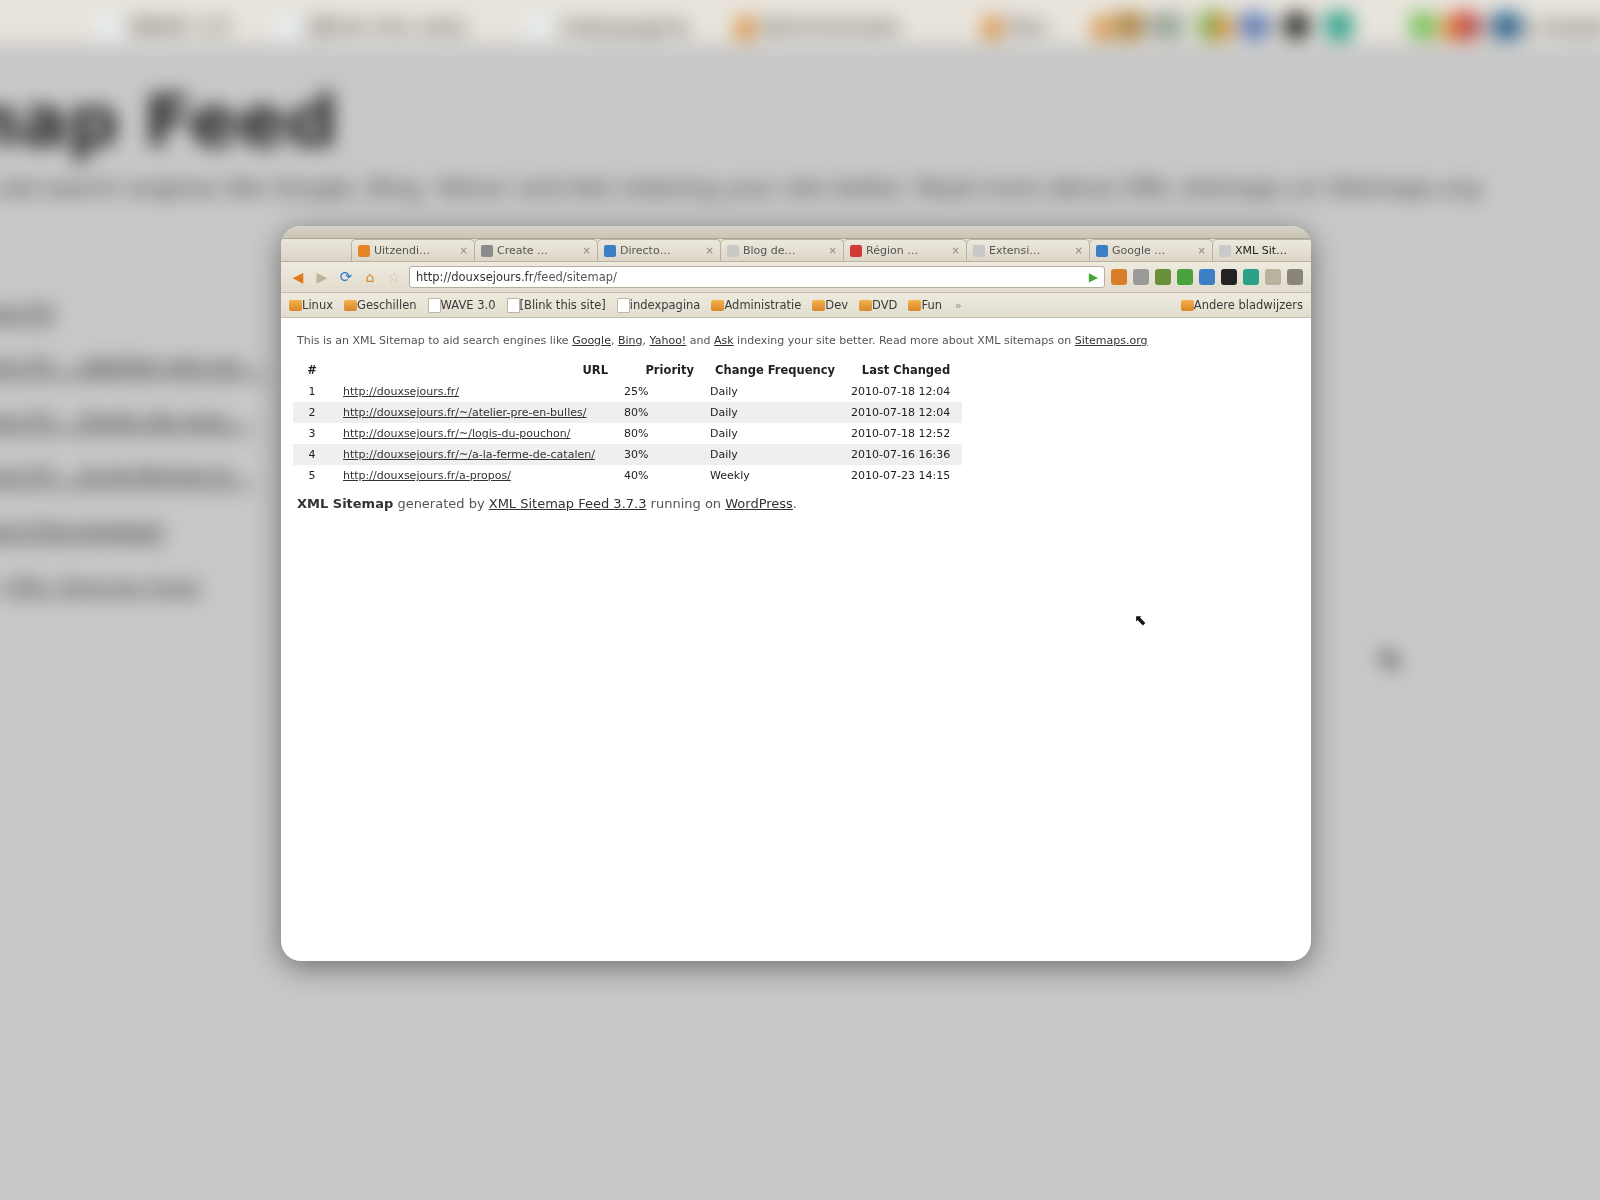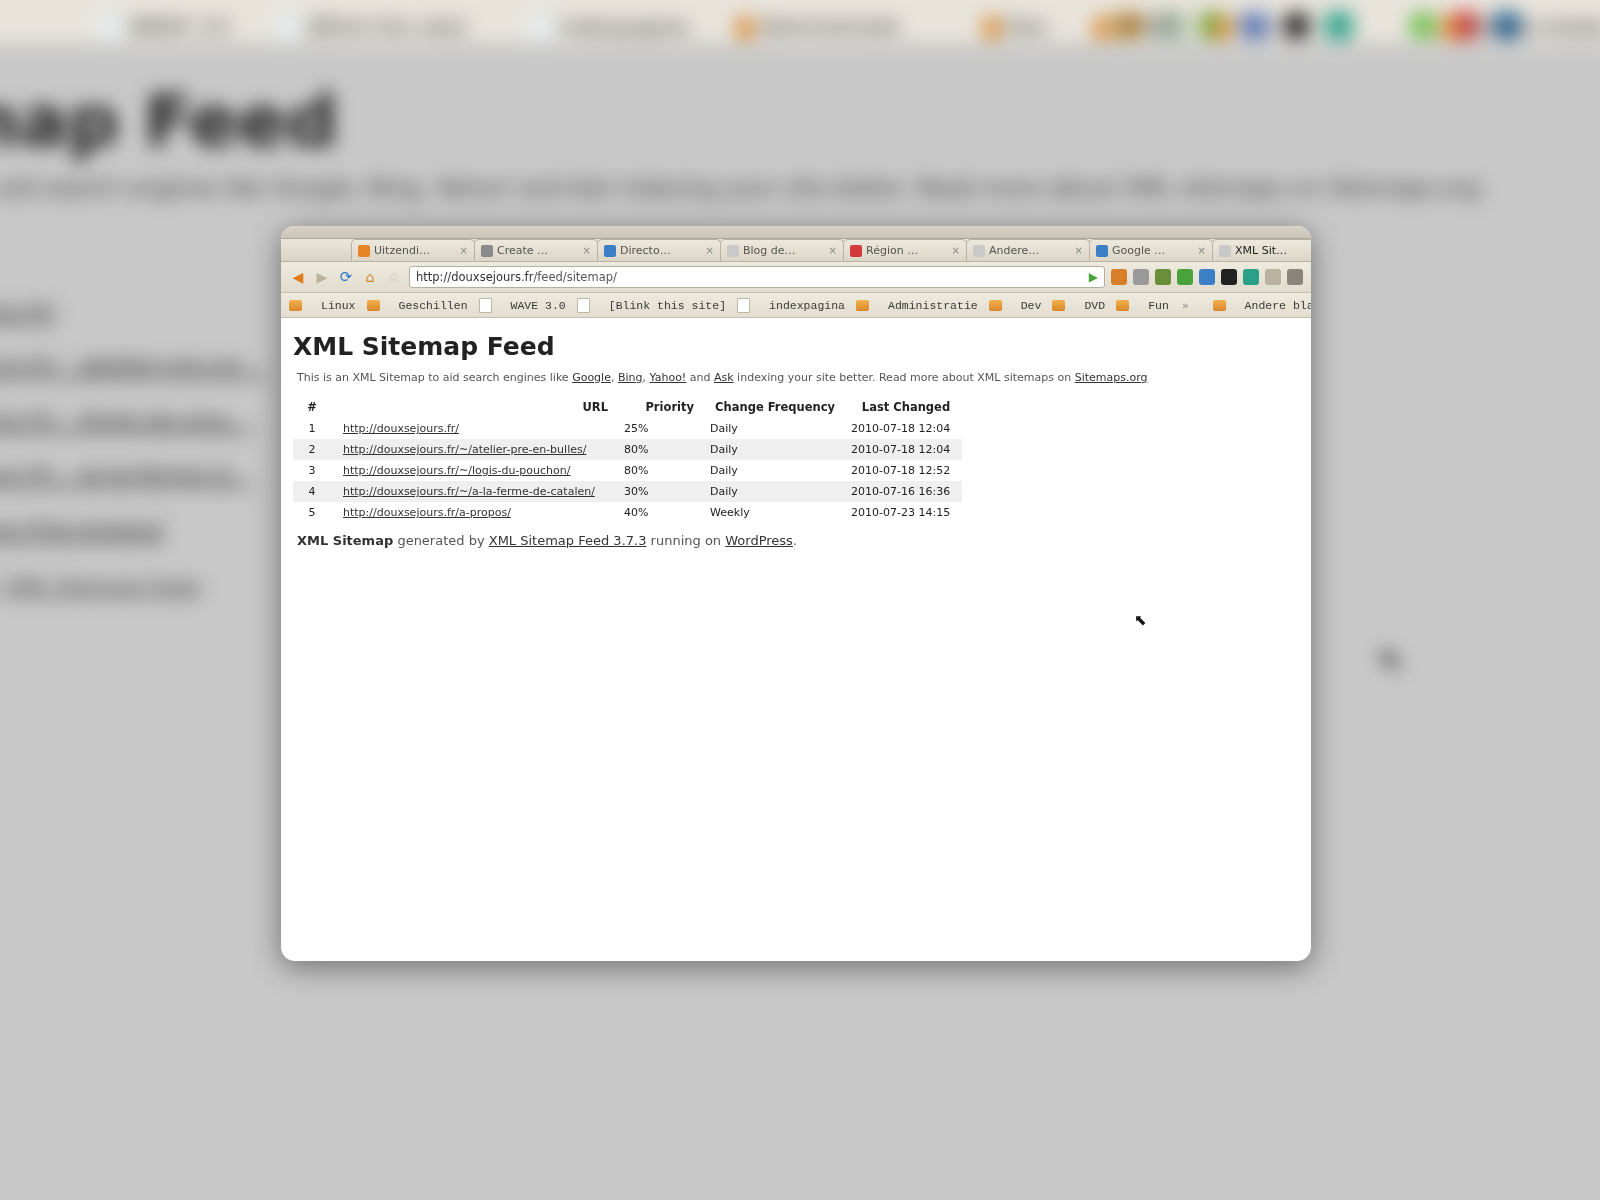--- a/index.html
+++ b/index.html
@@ -10,42 +10,42 @@
   .bg .big-list{position:absolute;left:-60px;top:300px;font-size:22px;line-height:52px;}
   .bg .big-list div{text-decoration:underline;color:#222;}
   .bg .big-footer{position:absolute;left:-60px;top:575px;font-size:20px;color:#444;}
   .bg .big-footer span{text-decoration:underline;}
   .bg .bg-top{position:absolute;left:0;top:0;right:0;height:70px;background:#e8e4dc;}
   .bg .bg-ticon{position:absolute;top:40px;width:26px;height:26px;border-radius:5px;}
   .bg .bg-bk{position:absolute;top:42px;font-size:20px;color:#333;}
   .bg .cursor{position:absolute;left:1350px;top:640px;font-size:28px;color:#222;}
 
   
-  .win{position:absolute;left:281px;top:226px;width:1030px;height:735px;background:#fff;border-radius:14px;box-shadow:0 6px 30px rgba(0,0,0,.45);overflow:hidden;font-size:12px;}
+  .win{position:absolute;left:281px;top:226px;width:1030px;height:735px;background:#fff;border-radius:20px;box-shadow:0 6px 30px rgba(0,0,0,.45);overflow:hidden;font-size:12px;}
   .titlebar{height:12px;background:linear-gradient(#d7d2c6,#cac4b5);border-bottom:1px solid #aaa69a;}
   .tabstrip{height:22px;background:linear-gradient(#eae6da,#d9d4c5);border-bottom:1px solid #b7b2a4;display:flex;align-items:stretch;padding-left:70px;}
   .tab{flex:0 0 110px;display:flex;align-items:center;gap:4px;padding:0 6px;border:1px solid #b7b2a4;border-bottom:none;border-top-left-radius:5px;border-top-right-radius:5px;margin-right:-1px;background:linear-gradient(#ece8dc,#dcd6c7);font-size:11px;color:#555;overflow:hidden;white-space:nowrap;min-width:0;}
   .tab.active{background:linear-gradient(#f7f4ea,#edead f);color:#222;}
   .tab .ico{width:12px;height:12px;border-radius:2px;}
   .tab .x{margin-left:auto;font-size:10px;color:#888;}
 
   .navbar{height:30px;background:linear-gradient(#eeeade,#e1dccd);border-bottom:1px solid #c4bfb0;display:flex;align-items:center;gap:6px;padding:0 8px;}
   .nav-btn{width:18px;height:18px;display:flex;align-items:center;justify-content:center;font-size:14px;}
   .back{color:#e07a1a;font-weight:bold;}
   .fwd{color:#bdb39a;font-weight:bold;}
   .reload{color:#2d78c8;font-size:15px;}
   .home{color:#d3882e;font-size:14px;}
   .star{color:#c7c1af;font-size:14px;}
   .addr{flex:1;display:flex;align-items:center;background:#fff;border:1px solid #b5af9f;border-radius:3px;height:20px;padding:0 6px;font-size:11.5px;color:#555;min-width:0;}
   .addr .host{color:#333;}
   .addr .go{margin-left:auto;color:#49a23a;font-size:12px;}
   .tool-ico{width:16px;height:16px;border-radius:3px;}
 
   .bookbar{height:24px;background:linear-gradient(#eeeade,#e2ddcf);border-bottom:1px solid #c4bfb0;display:flex;align-items:center;gap:11px;padding:0 8px;font-size:11.5px;color:#3a3a3a;white-space:nowrap;}
-  .bm{display:flex;align-items:center;gap:19px;font-family:Liberation Mono, monospace;}
+  .bm{display:flex;align-items:center;gap:0;}
   .bm .f{width:13px;height:11px;background:linear-gradient(#f3b24c,#d8862a);border-radius:2px;}
   .bm .p{width:11px;height:13px;background:#fff;border:1px solid #bcb6a5;border-radius:1px;}
   .chev{color:#888;margin:0 2px;font-size:11px;}
 
   .content{padding:10px 12px 12px 12px;color:#222;}
   h1{margin:4px 0 10px 0;font-size:25px;font-weight:bold;}
   .intro{font-size:11px;color:#555;margin:6px 0 12px 4px;}
   .intro a{color:#333;text-decoration:underline;}
   table{border-collapse:collapse;font-size:11px;}
   th{text-align:right;font-weight:bold;padding:4px 12px 4px 4px;font-size:11.5px;}
@@ -123,21 +123,21 @@
         <span>Blog de…</span>
         <span class="x">×</span>
       </div>
       <div class="tab">
         <span class="ico" style="background:#d23a3a"></span>
         <span>Région …</span>
         <span class="x">×</span>
       </div>
       <div class="tab">
         <span class="ico" style="background:#c9c9c9"></span>
-        <span>Andere…</span>
+        <span>Extensi…</span>
         <span class="x">×</span>
       </div>
       <div class="tab">
         <span class="ico" style="background:#3d7fc7"></span>
         <span>Google …</span>
         <span class="x">×</span>
       </div>
       <div class="tab active">
         <span class="ico" style="background:#c9c9c9"></span>
         <span>XML Sit…</span>
@@ -209,21 +209,20 @@
       </span>
     <span class="chev">»</span>
     <span style="flex:1"></span>
     <span class="bm">
         <span class="f"></span>
         <span>Andere bladwijzers</span>
       </span>
   </div>
 
   <div class="content">
-    <h1>XML Sitemap Feed</h1>
     <div class="intro">
       <span>This is an XML Sitemap to aid search engines like </span><a>Google</a>, <a>Bing</a>, <a>Yahoo!</a> and <a>Ask</a><span> indexing your site better. Read more about XML sitemaps on </span><a>Sitemaps.org</a>
     </div>
     <table>
       <thead>
           <tr id="thead-row">
             <th class="col-num">#</th>
             <th class="col-url">URL</th>
             <th class="col-pri">Priority</th>
             <th class="col-freq">Change Frequency</th>

